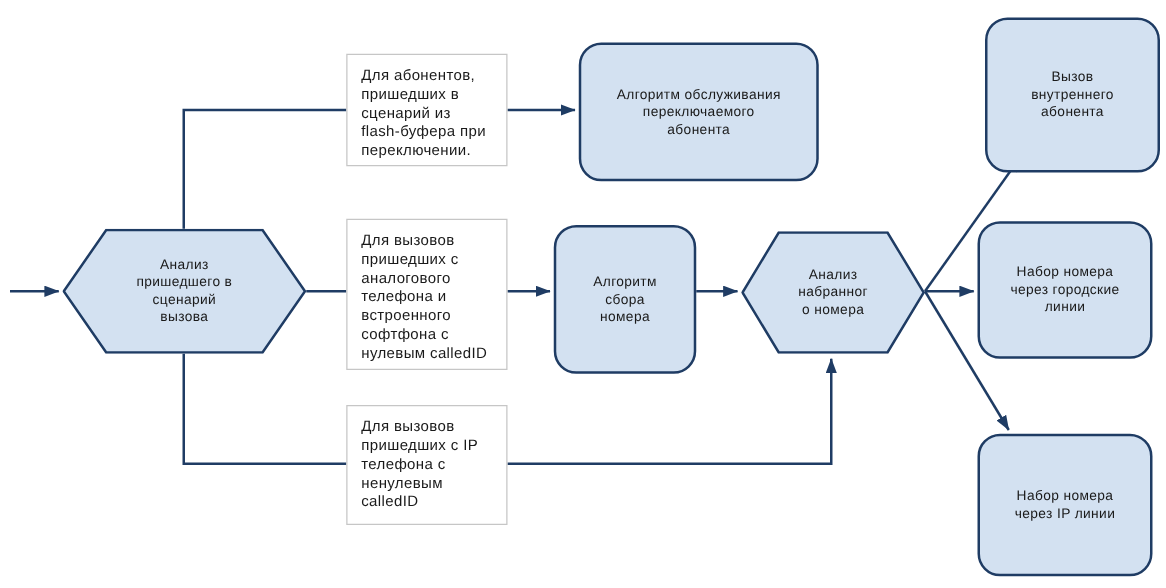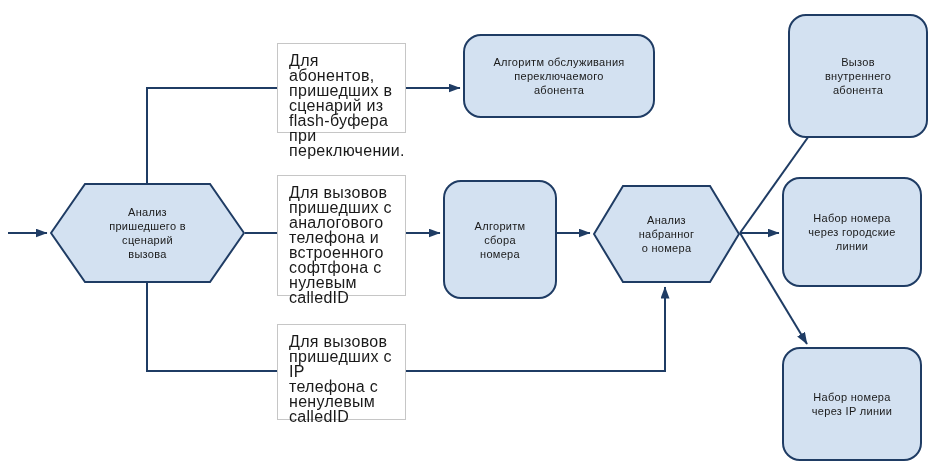--- a/index.html
+++ b/index.html
@@ -30,21 +30,21 @@
   .rounded{
     background:var(--shape-fill);border:2px solid var(--shape-border);border-radius:18px;
     display:flex;align-items:center;justify-content:center;
   }
   .rounded .node-text{position:static;}
   .note{
     background:var(--note-fill);border:1px solid var(--note-border);
     padding:9px 4px 0 11px;
   }
   .note-text{
-    font-size:16px;line-height:15px;color:var(--text);white-space:pre-line;
+    font-size:12px;line-height:15px;color:var(--text);white-space:pre-line;
     text-align:left;letter-spacing:0.3px;
   }
 </style>
 </head>
 <body>
 
 <div class="canvas">
 
   <svg class="connectors" width="933" height="470" viewBox="0 0 933 470">
     <defs>
@@ -73,21 +73,21 @@
   </div>
 
   <div class="node note" style="left:277px;top:43px;width:129px;height:90px">
     <div class="note-text">Для абонентов,
 пришедших в
 сценарий из
 flash-буфера при
 переключении.</div>
   </div>
 
-  <div class="node rounded" style="left:463px;top:34px;width:192px;height:84px">
+  <div class="node rounded" style="left:463px;top:34px;width:192px;height:111px">
     <div class="node-text">Алгоритм обслуживания
 переключаемого
 абонента</div>
   </div>
 
   <div class="node note" style="left:277px;top:175px;width:129px;height:121px">
     <div class="note-text">Для вызовов
 пришедших с
 аналогового
 телефона и

